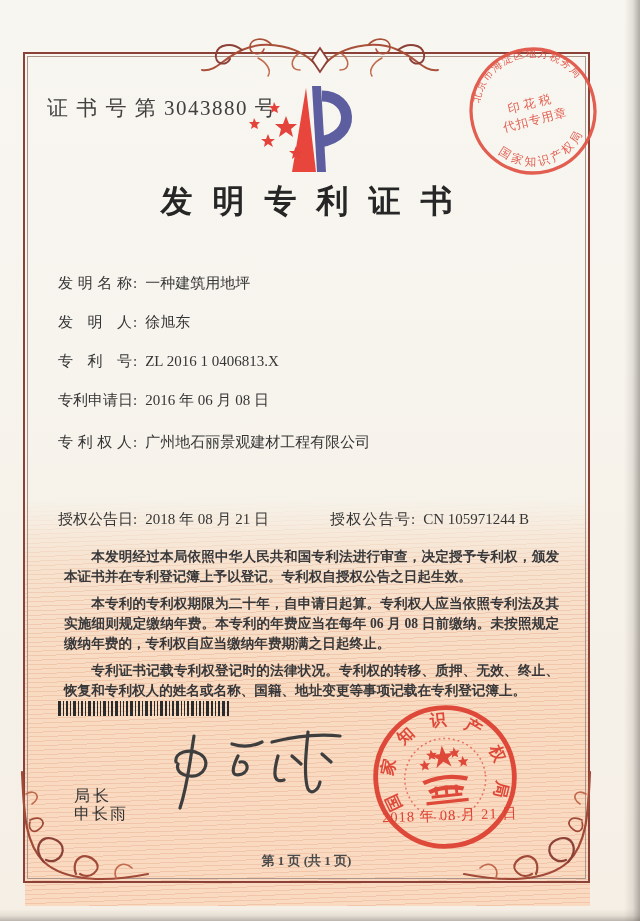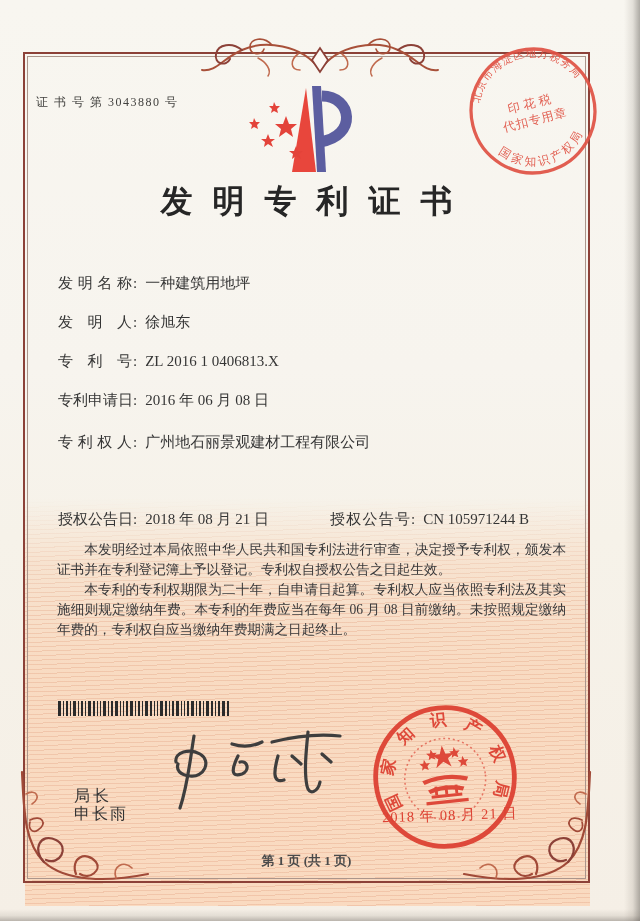--- a/index.html
+++ b/index.html
@@ -13,31 +13,31 @@
     background:linear-gradient(180deg,rgba(249,218,192,0) 0%,rgba(248,214,186,.55) 16%,rgba(249,215,187,.85) 42%,rgba(250,217,190,.95) 100%);}
   .tint::after{content:"";position:absolute;inset:0;
     background:repeating-linear-gradient(178deg,rgba(219,140,106,.26) 0 1px,rgba(255,255,255,0) 1px 4.5px);
     -webkit-mask:linear-gradient(180deg,transparent 0,#000 26%);mask:linear-gradient(180deg,transparent 0,#000 26%);}
   
   .frame{position:absolute;left:23px;top:52px;right:50px;bottom:38px;border:2px solid #8c4138;z-index:2;}
   .frame-inner{position:absolute;inset:2px;border:1px solid #ab958b;}
   .content{position:absolute;inset:0;z-index:3;}
   .abs{position:absolute;}
   
-  .cert-no{left:36px;top:94px;font-size:12px;letter-spacing:1.5px;color:#41403e;}
+  .cert-no{left:47px;top:94px;font-size:21px;letter-spacing:1.5px;color:#41403e;}
   .title{left:23px;right:50px;top:180px;text-align:center;font-size:32px;letter-spacing:20px;text-indent:20px;font-weight:600;color:#262626;}
   
   .frow{left:58px;font-size:15px;line-height:19px;color:#353535;white-space:nowrap;}
   .f-label{display:inline-block;width:74px;text-align:justify;text-align-last:justify;color:#353535;vertical-align:top;}
   .f-colon{display:inline-block;margin:0 2px 0 1px;vertical-align:top;}
   .f-value{display:inline-block;margin-left:6px;vertical-align:top;}
   .wrapval{white-space:normal;width:420px;}
   
   .paras{left:57px;right:74px;top:540px;}
-  .paras p{margin:0;text-indent:2em;text-align:justify;font-size:13.6px;line-height:20px;color:#38383a;}
+  .paras p{margin:7px;text-indent:2em;text-align:justify;font-size:13.6px;line-height:20px;color:#38383a;font-weight:bold;}
   
   .sig-title{left:74px;top:786px;font-size:16px;letter-spacing:3px;color:#333;}
   .sig-name{left:74px;top:804px;font-size:16px;letter-spacing:2px;color:#333;}
   .footer{left:23px;right:50px;top:852px;text-align:center;font-size:13px;color:#4a4a4a;font-weight:bold;}
   .seal-date{left:382px;top:806px;font-size:14.5px;color:#dd4233;letter-spacing:1px;transform:rotate(-2deg);white-space:nowrap;}
   
   .edge-r{position:absolute;top:0;right:0;width:16px;height:100%;z-index:6;
     background:linear-gradient(90deg,rgba(0,0,0,0) 0,rgba(130,122,112,.18) 55%,rgba(82,78,72,.45) 100%);}
   .edge-b{position:absolute;left:0;bottom:0;width:100%;height:12px;z-index:6;
     background:linear-gradient(180deg,rgba(0,0,0,0) 0,rgba(130,122,112,.15) 55%,rgba(96,90,84,.4) 100%);}
@@ -126,20 +126,21 @@
     <div class="abs frow" style="top:510px">
       <span class="f-label">授权公告日</span><span class="f-colon">:</span><span class="f-value">2018 年 08 月 21 日</span>
     </div>
     <div class="abs frow" style="left:330px;top:510px">
       <span class="f-label" style="width:80px">授权公告号</span><span class="f-colon">:</span><span class="f-value">CN 105971244 B</span>
     </div>
 
     <div class="abs paras">
       <p>本发明经过本局依照中华人民共和国专利法进行审查，决定授予专利权，颁发本证书并在专利登记簿上予以登记。专利权自授权公告之日起生效。</p>
       <p>本专利的专利权期限为二十年，自申请日起算。专利权人应当依照专利法及其实施细则规定缴纳年费。本专利的年费应当在每年 06 月 08 日前缴纳。未按照规定缴纳年费的，专利权自应当缴纳年费期满之日起终止。</p>
+      <p>专利证书记载专利权登记时的法律状况。专利权的转移、质押、无效、终止、恢复和专利权人的姓名或名称、国籍、地址变更等事项记载在专利登记簿上。</p>
     </div>
 
     <svg class="abs" style="left:58px;top:701px;width:172px;height:15px" viewBox="0 0 172 15" preserveAspectRatio="none">
       <g fill="#2b2b2b">
         <rect x="0" width="3" height="15"></rect>
           <rect x="5" width="1" height="15"></rect>
           <rect x="8" width="2" height="15"></rect>
           <rect x="12" width="1" height="15"></rect>
           <rect x="15" width="3" height="15"></rect>
           <rect x="20" width="1" height="15"></rect>

